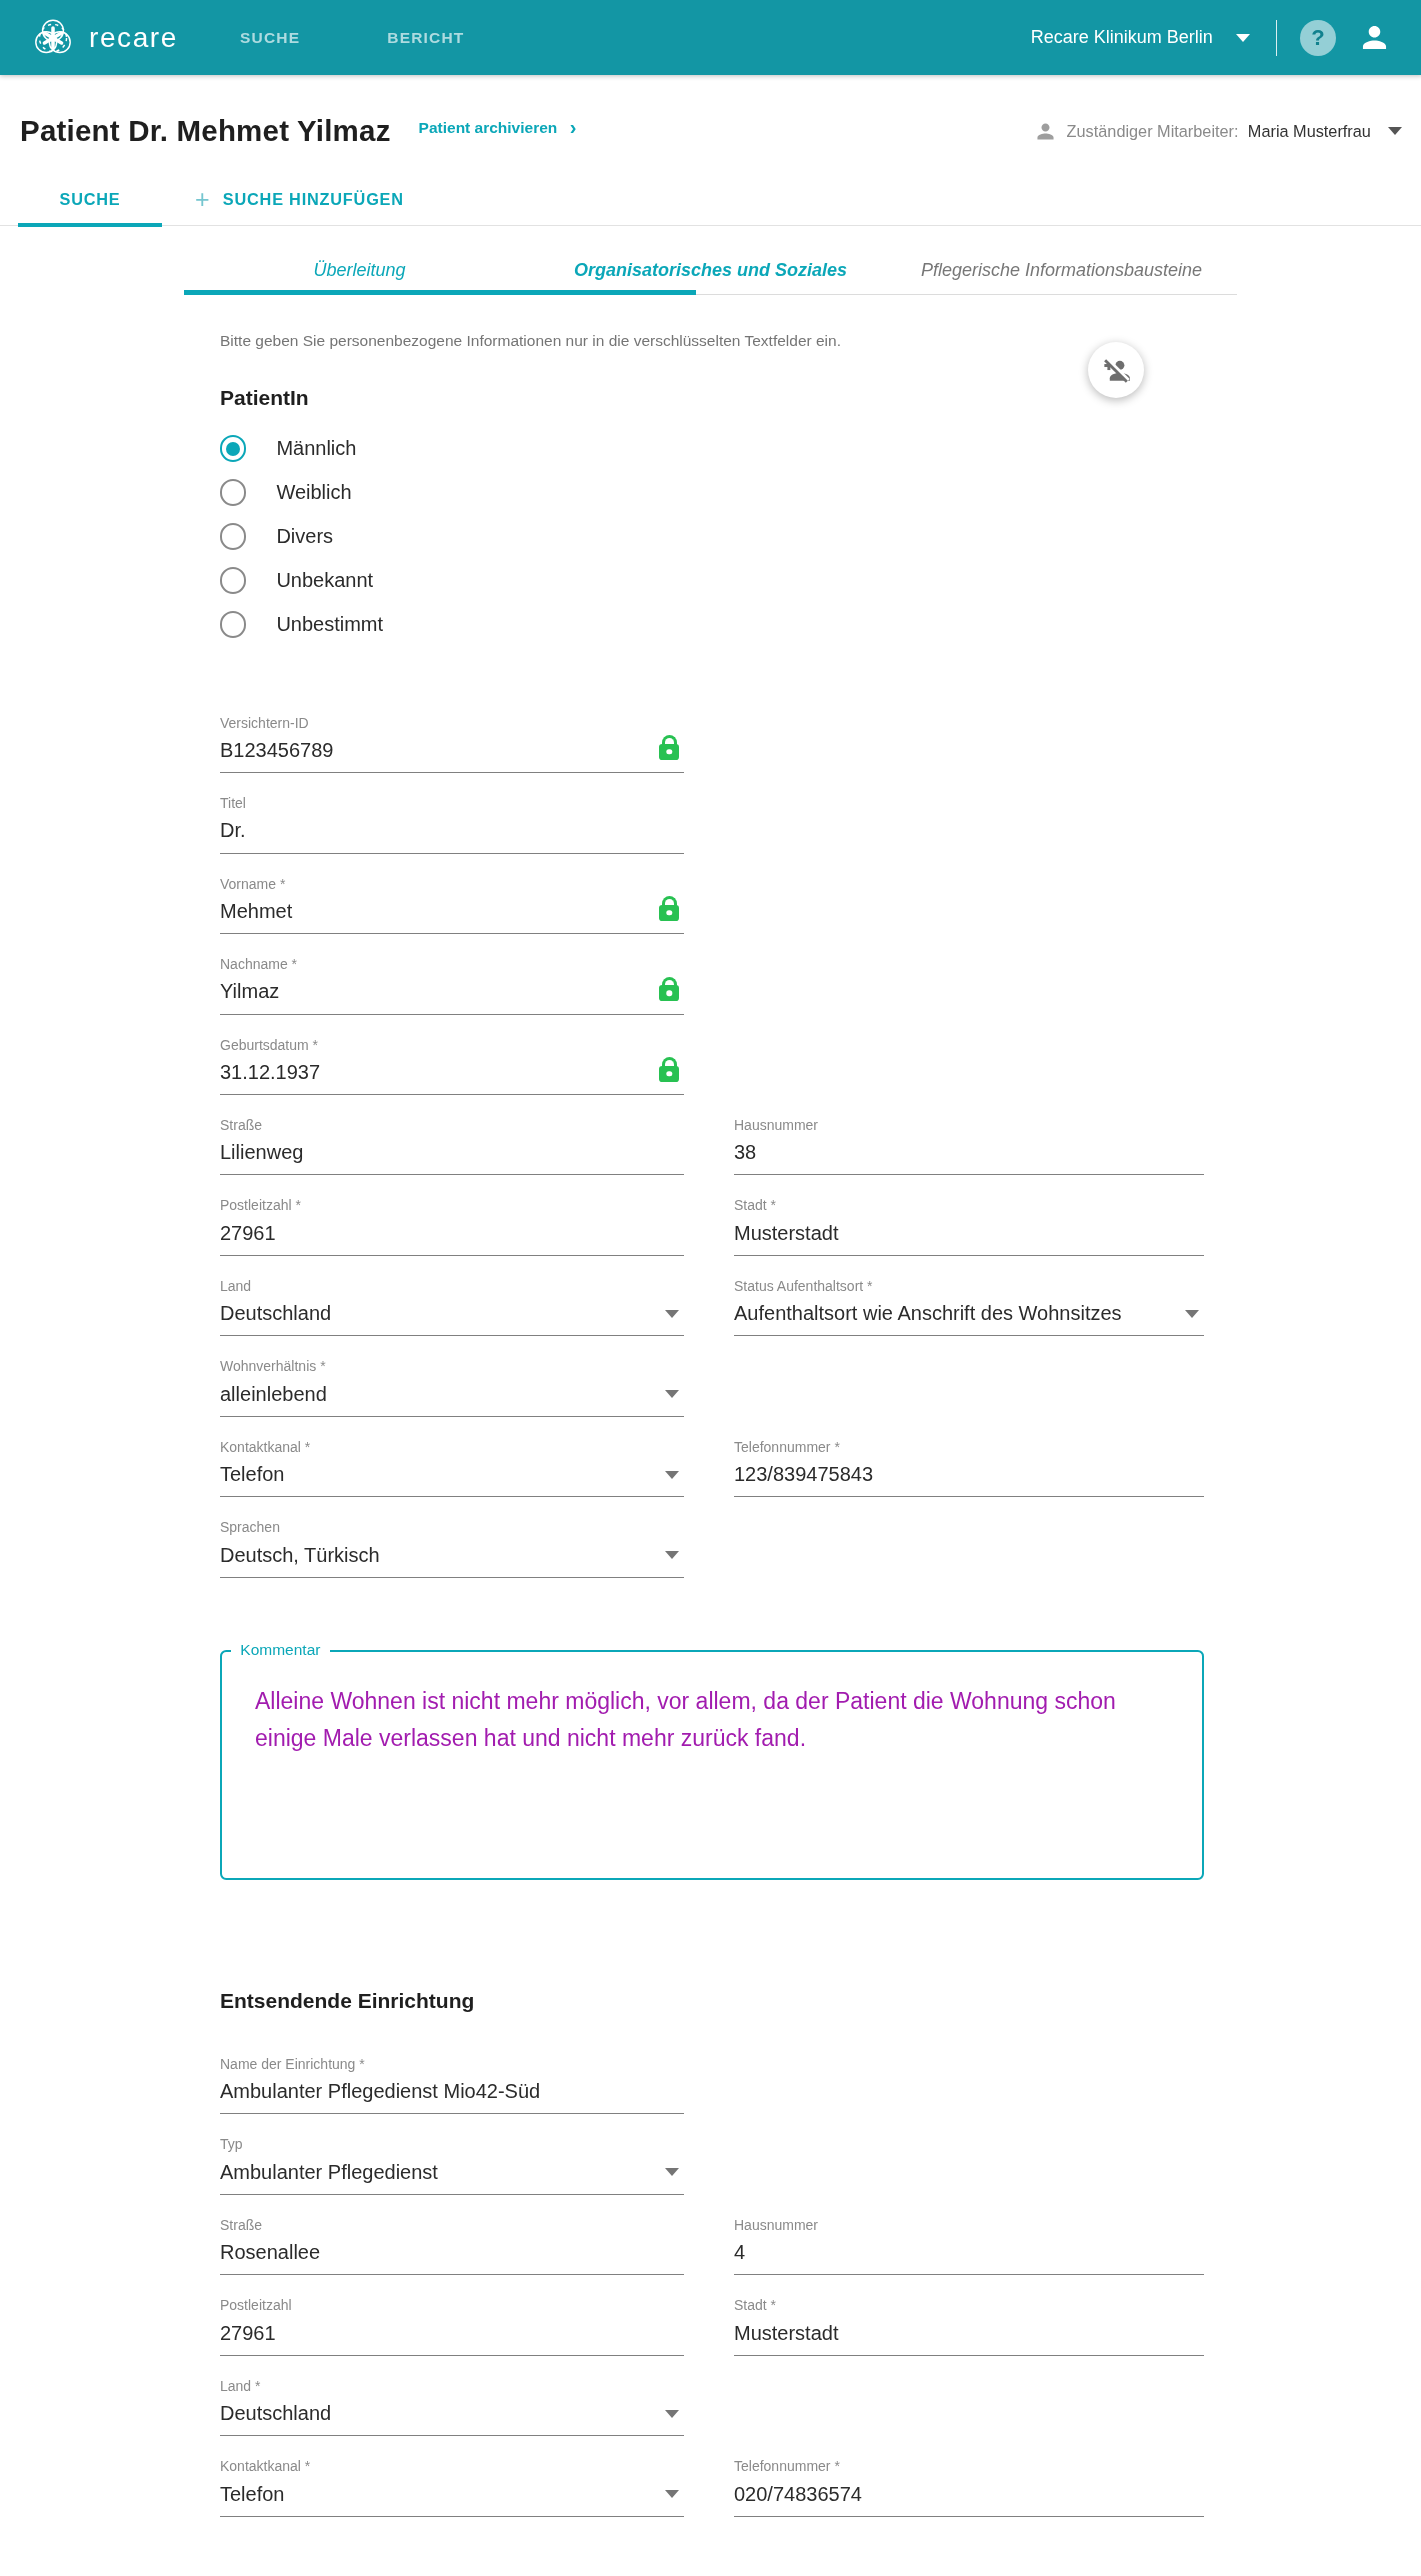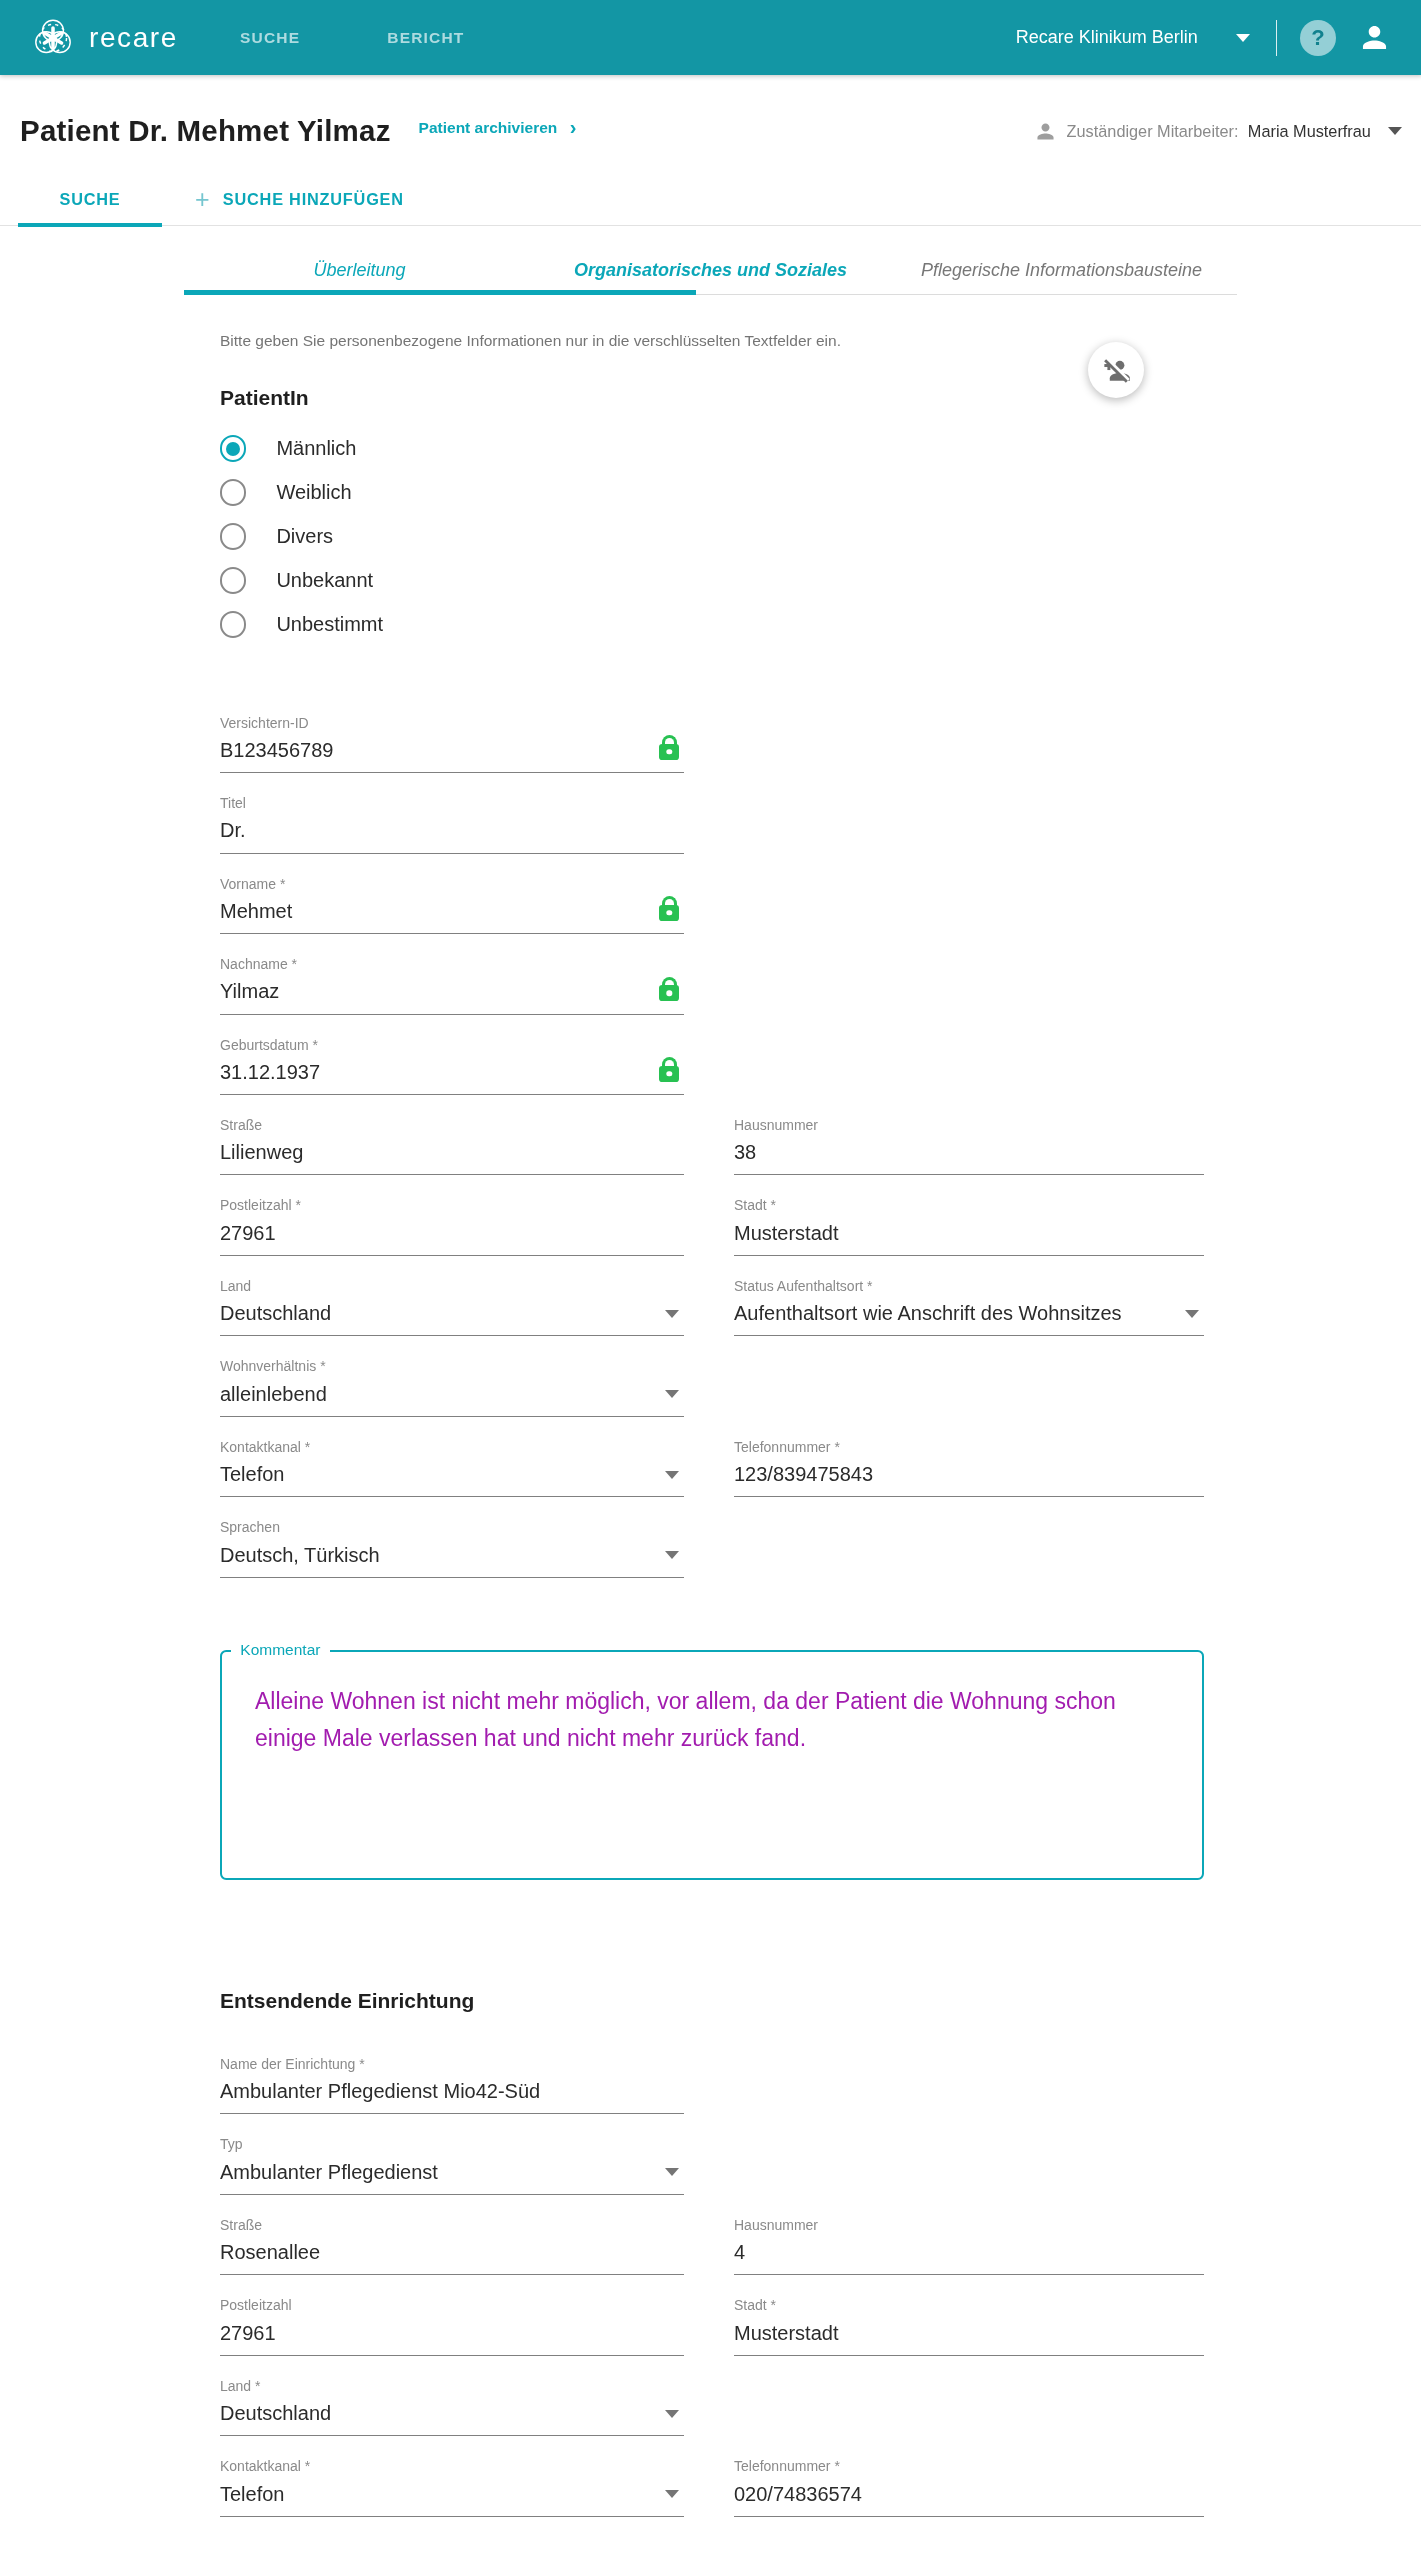--- a/index.html
+++ b/index.html
@@ -11,21 +11,21 @@
   
   .appbar {
     height:75px; background:#1396a4; display:flex; align-items:center;
     padding:0 31px 0 28px; box-shadow:0 1.6px 4.7px rgba(0,0,0,.25);
   }
   .logo { display:flex; align-items:center; gap:11px; cursor:pointer; }
   .logo-text { color:#fff; font-size:28px; letter-spacing:1.6px; font-weight:400; }
   .appnav { display:flex; gap:87px; margin-left:62px; }
   .appnav a { color:rgba(255,255,255,.66); font-size:15.5px; letter-spacing:1.2px; text-decoration:none; font-weight:700; cursor:pointer; }
   .appbar-right { margin-left:auto; display:flex; align-items:center; }
-  .clinic { display:flex; align-items:center; gap:38px; cursor:pointer; }
+  .clinic { display:flex; align-items:center; gap:23px; cursor:pointer; }
   .clinic-name { color:#fff; font-size:18px; }
   .caret-down { width:0; height:0; border-left:7px solid transparent; border-right:7px solid transparent; border-top:8.5px solid #757575; }
   .caret-white { border-top-color:#fff; }
   .vdivider { width:0.8px; height:36px; background:rgba(255,255,255,.85); margin:0 23px 0 26.4px; }
   .help-circle { width:36px; height:36px; border-radius:50%; background:rgba(255,255,255,.55); display:flex; align-items:center; justify-content:center; color:#11818e; font-size:22px; font-weight:700; cursor:pointer; }
   .account { margin-left:22px; cursor:pointer; display:flex; }
   
   .title-row { display:flex; align-items:center; padding:0 20px; margin-top:39px; }
   .page-title { font-size:29.5px; font-weight:700; color:#1f1f1f; letter-spacing:0.2px; }
   .archive-link { display:flex; align-items:center; gap:12.4px; margin-left:28px; color:#0ba7b8; font-size:15.5px; font-weight:700; cursor:pointer; margin-top:-6.2px; }

